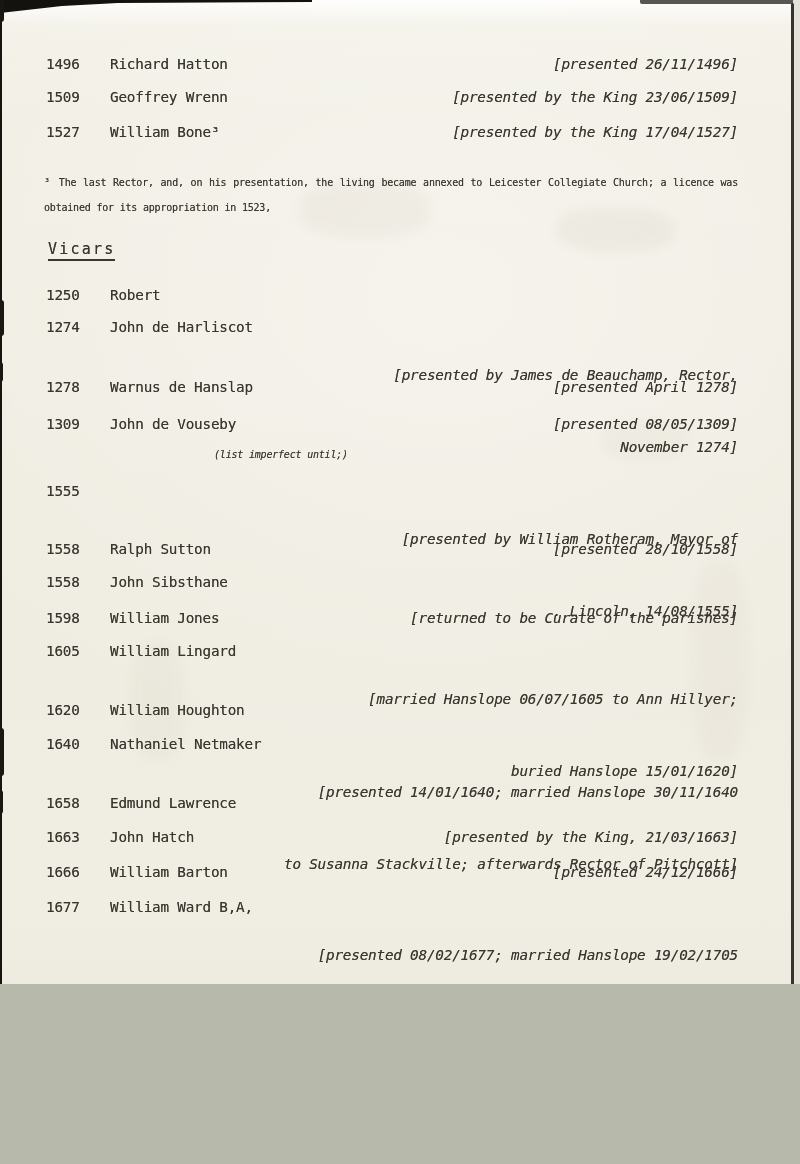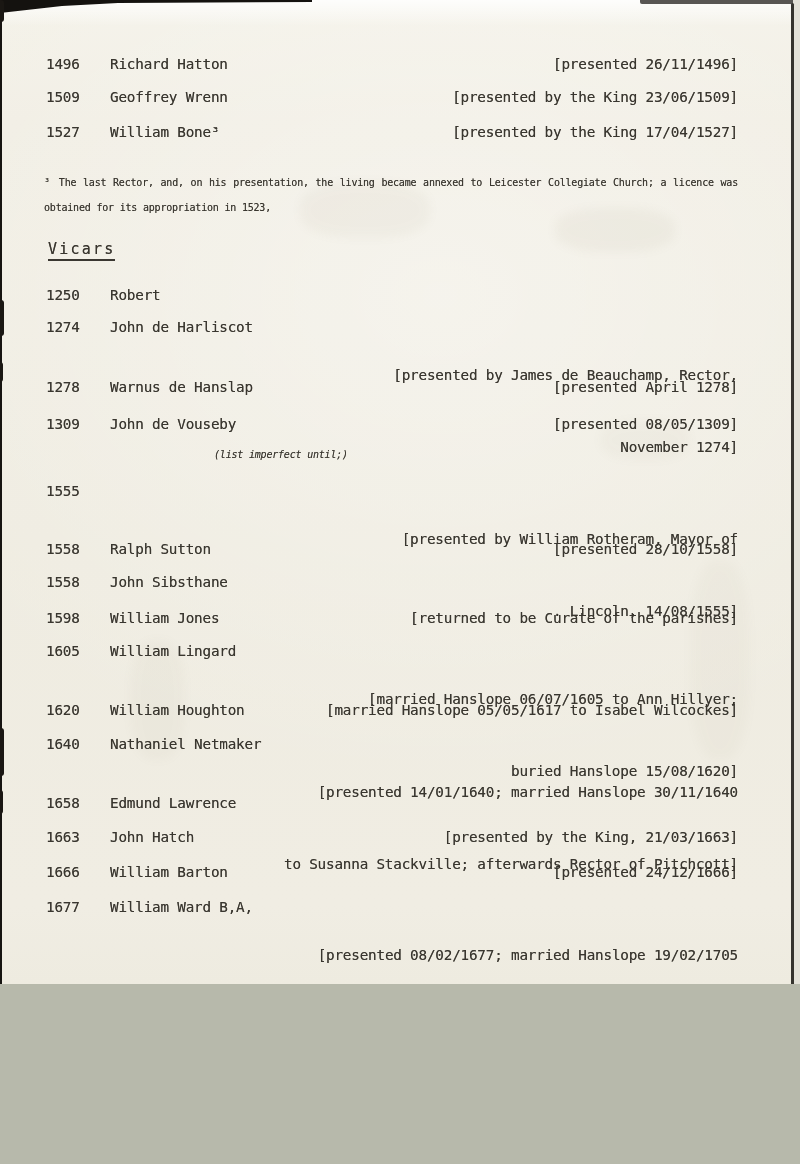--- a/index.html
+++ b/index.html
@@ -10,21 +10,21 @@
       linear-gradient(180deg,#f4f2e9 0%, #f1eee4 12%, #efece1 55%, #f0ede3 92%, #eeebe0 100%);
     font-family:"DejaVu Sans Mono", monospace;
     color:#39362f;
   }
   
   .row{position:absolute;left:0;right:0;height:24px;line-height:24px;
        font-size:14.3px;letter-spacing:-0.2px;white-space:pre;
        text-shadow:0 0 0.5px rgba(57,54,47,.65);}
   .yr{position:absolute;left:46px;top:0;}
   .nm{position:absolute;left:110px;top:0;}
-  .nt{position:absolute;right:62px;top:0;text-align:right;}
+  .nt{position:absolute;right:62px;top:0;text-align:right;font-style:italic;}
   .nt .ln{display:block;height:24px;}
   
   #footnote{position:absolute;left:44px;width:694px;top:170px;line-height:25px;
     font-size:10px;letter-spacing:-0.2px;text-align:justify;text-align-last:left;
     text-shadow:0 0 0.5px rgba(57,54,47,.65);}
   #footnote .fn-marker{margin-right:9px;}
   
   #vicars-heading{position:absolute;left:48px;top:239px;font-size:15px;
     letter-spacing:2.2px;line-height:20px;
     border-bottom:2px solid #3a3731;padding-bottom:0px;
@@ -141,27 +141,26 @@
   <div class="row" style="top:606px">
     <span class="yr">1598</span>
     <span class="nm">William Jones</span>
     <span class="nt"><span class="ln">[returned to be Curate of the parishes]</span></span>
   </div>
   <div class="row" style="top:639px">
     <span class="yr">1605</span>
     <span class="nm">William Lingard</span>
     <span class="nt">
       <span class="ln">[married Hanslope 06/07/1605 to Ann Hillyer;</span>
-      <span class="ln">buried Hanslope 15/08/1620]</span>
+      <span class="ln">buried Hanslope 15/01/1620]</span>
     </span>
   </div>
   <div class="row" style="top:698px">
     <span class="yr">1620</span>
     <span class="nm">William Houghton</span>
-    <span class="nt"><span class="ln">[married Hanslope 05/05/1617 to Isabel Wilcockes]</span></span>
   </div>
   <div class="row" style="top:732px">
     <span class="yr">1640</span>
     <span class="nm">Nathaniel Netmaker</span>
     <span class="nt">
       <span class="ln">[presented 14/01/1640; married Hanslope 30/11/1640</span>
       <span class="ln">to Susanna Stackville; afterwards Rector of Pitchcott]</span>
     </span>
   </div>
   <div class="row" style="top:791px">

